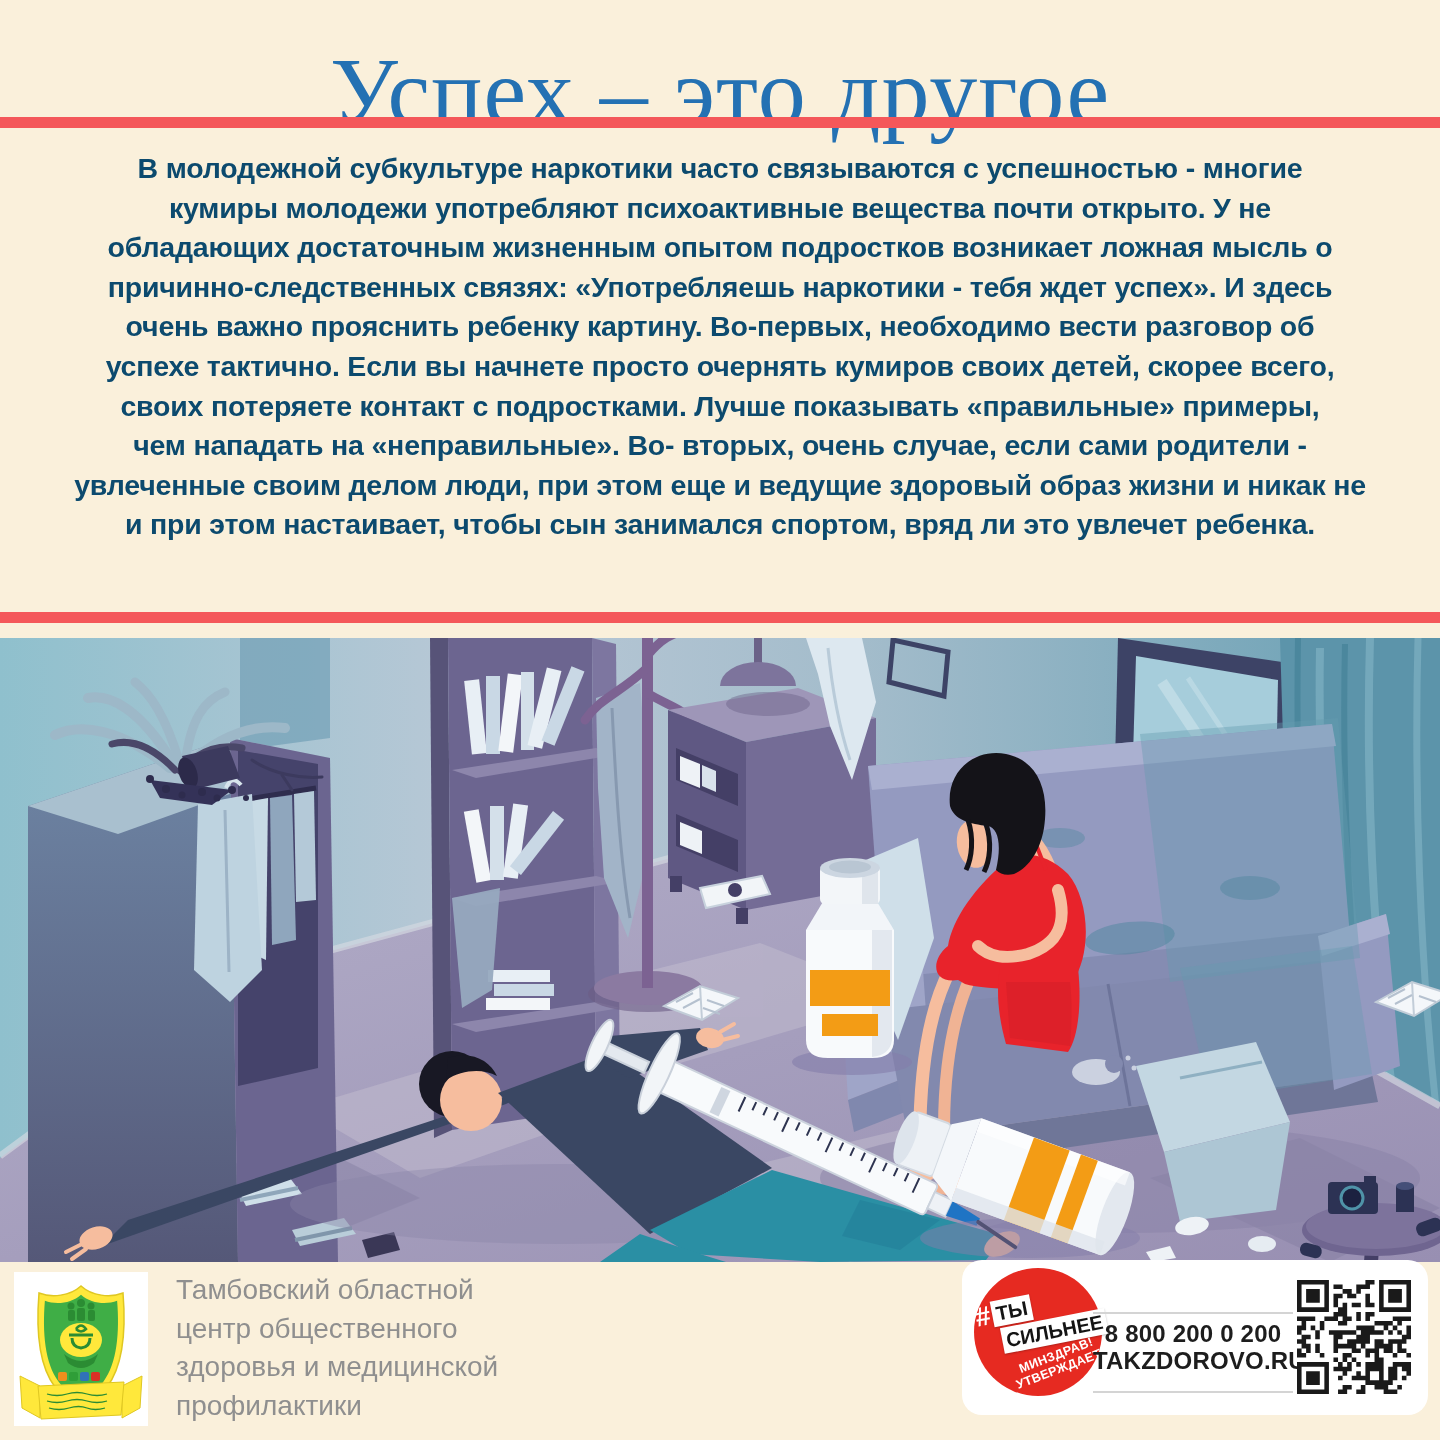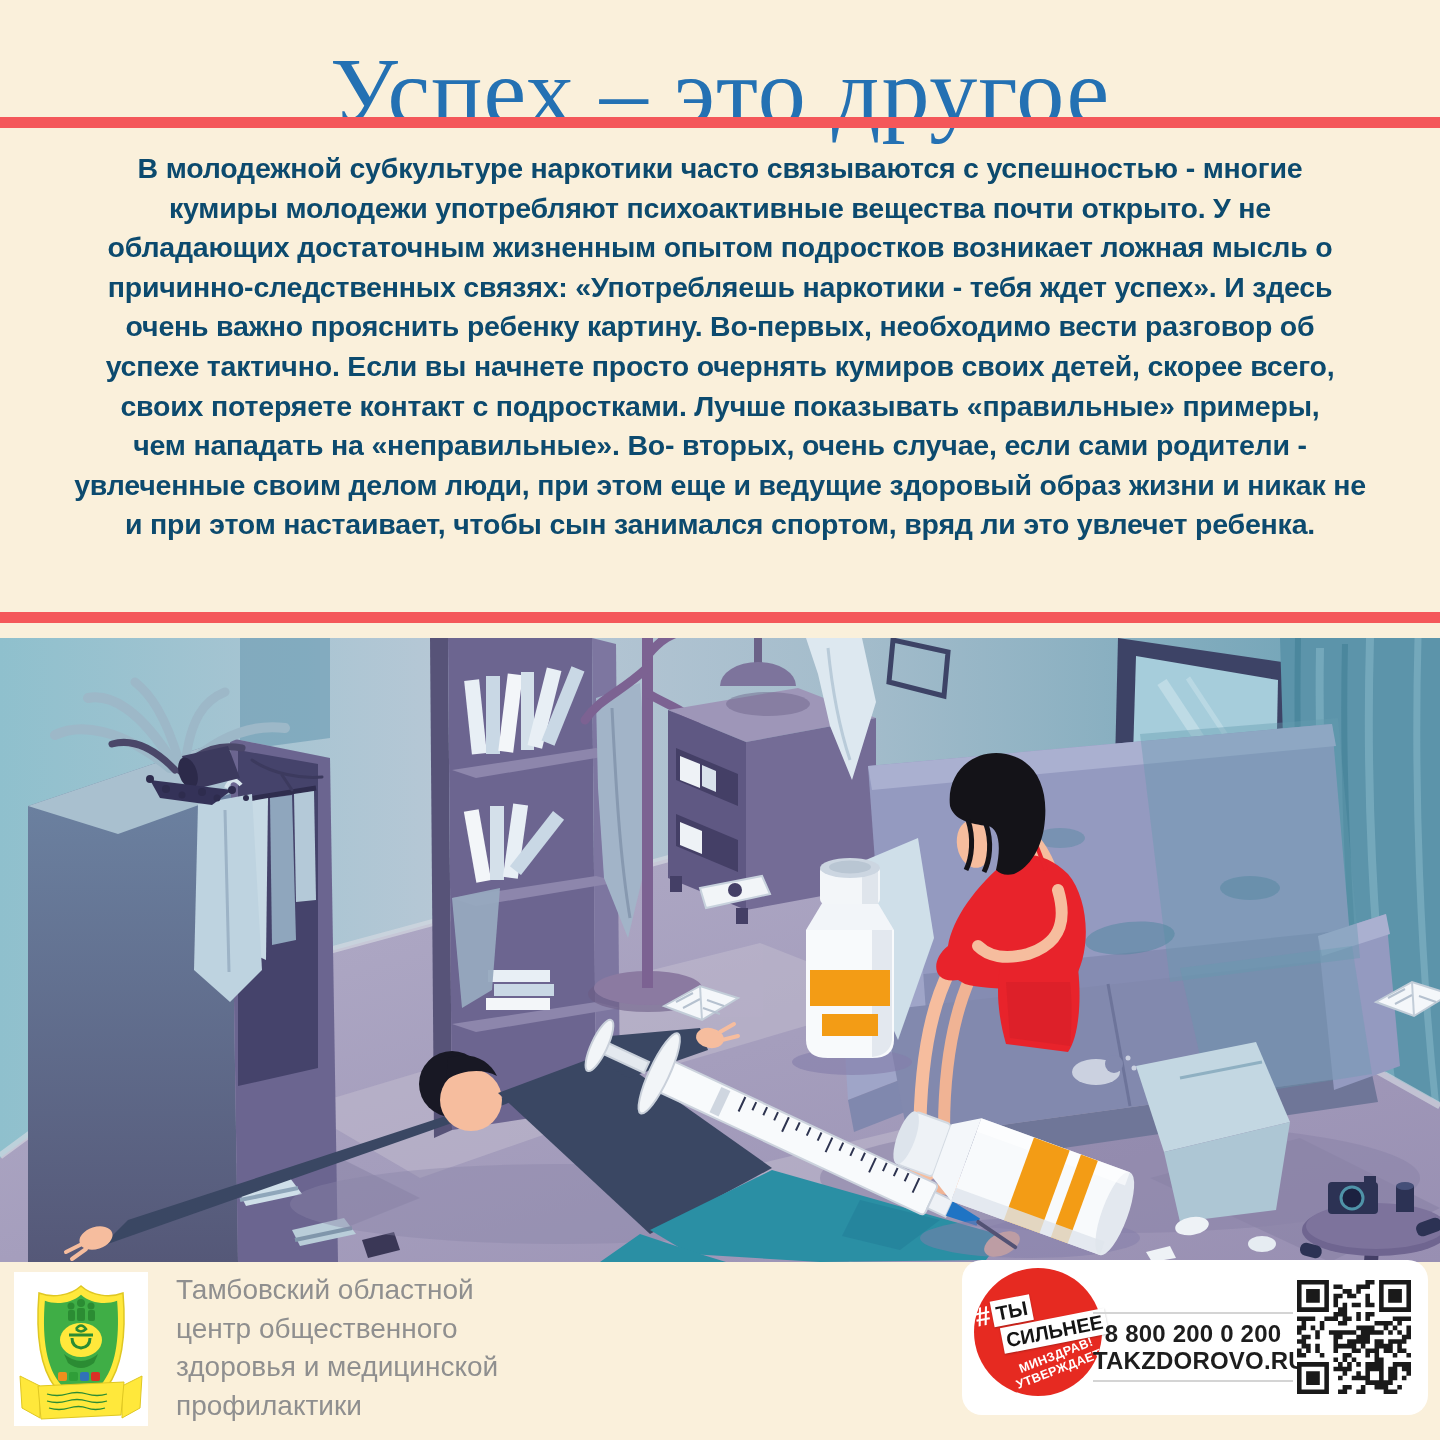--- a/index.html
+++ b/index.html
@@ -46,21 +46,21 @@
   .st-hash{color:#ffffff;font-weight:bold;font-size:27px;vertical-align:-2px;margin-right:2px;}
   .st-lbl{background:#ffffff;color:#141414;font-weight:bold;font-size:20px;padding:1px 4px;display:inline-block;box-shadow:0 1px 2px rgba(0,0,0,.25);}
   .st-sub{
     margin:3px 0 0 18px;transform:rotate(-10deg);
     color:#ffffff;font-weight:bold;font-size:12.5px;line-height:14px;
     letter-spacing:.4px;text-align:center;
   }
   .contact{
     position:absolute;left:131px;top:52px;width:200px;
     border-top:2px solid #d4d4d4;border-bottom:2px solid #d4d4d4;
-    padding:6px 0 6px;text-align:center;
+    padding:6px 0 17px;text-align:center;
     font-weight:bold;color:#1d1d1d;font-size:24px;line-height:27px;
     letter-spacing:.2px;white-space:nowrap;
   }
   .qr{position:absolute;right:17px;top:20px;width:114px;height:114px;}
 </style>
 </head>
 <body>
 
 <div class="poster">
 

